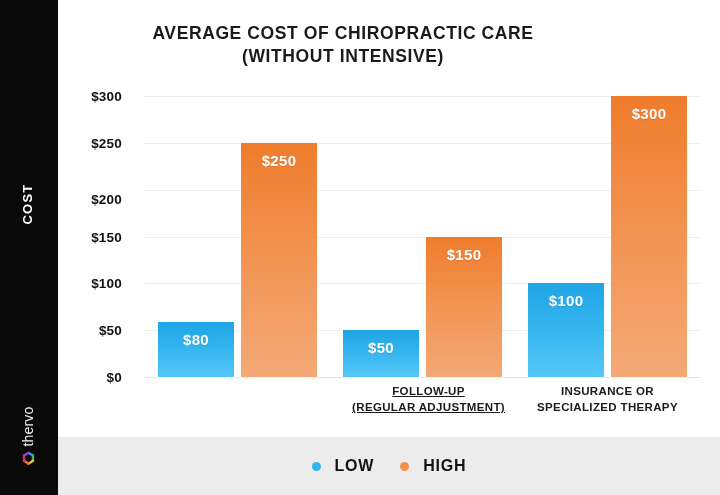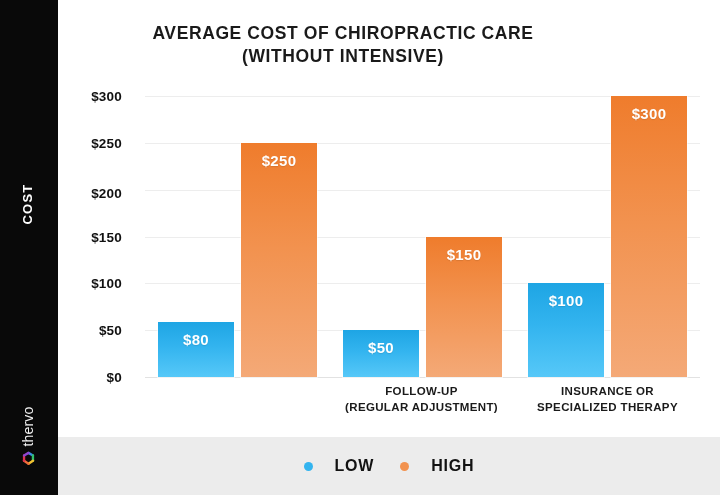--- a/index.html
+++ b/index.html
@@ -90,21 +90,21 @@
     color:#1a1a1a;font-size:11.5px;font-weight:bold;letter-spacing:0.35px;line-height:16px;
   }
   .xlabel .l2{display:block;}
 
   
   .legend{
     position:absolute;left:58px;top:437px;width:662px;height:58px;
     background:#ececec;
     display:flex;align-items:center;justify-content:center;gap:26px;
   }
-  .legend-item{display:flex;align-items:center;gap:22px;}
+  .legend-item{display:flex;align-items:center;gap:14px;}
   .legend-dot{width:9px;height:9px;border-radius:50%;display:block;}
   .legend-label{
     color:#121212;font-size:16px;font-weight:bold;letter-spacing:0.8px;
   }
 </style>
 </head>
 <body>
 
 <div id="root">
 
@@ -141,21 +141,21 @@
         <div class="gridline" style="top: 93.6667px;"></div>
         <div class="gridline" style="top: 140.5px;"></div>
         <div class="gridline" style="top: 187.333px;"></div>
         <div class="gridline" style="top: 234.167px;"></div>
         <div class="gridline baseline" style="top: 281px;"></div>
       </div>
 
     <div class="ytick-wrap" id="ytickwrap">
         <div class="ytick" style="top: 0px;">$300</div>
         <div class="ytick" style="top: 46.8333px;">$250</div>
-        <div class="ytick" style="top: 97px;">$200</div>
+        <div class="ytick" style="top: 103px;">$200</div>
         <div class="ytick" style="top: 140.5px;">$150</div>
         <div class="ytick" style="top: 187.333px;">$100</div>
         <div class="ytick" style="top: 234.167px;">$50</div>
         <div class="ytick" style="top: 281px;">$0</div>
       </div>
 
     <div class="bars-layer" id="bars">
         <div class="bar low" style="left: 13px; width: 76px; height: 55px;">
           <span class="bar-value">$80</span>
         </div>
@@ -170,21 +170,21 @@
         </div>
         <div class="bar low" style="left: 383px; width: 76px; height: 93.6667px;">
           <span class="bar-value">$100</span>
         </div>
         <div class="bar high" style="left: 466px; width: 76px; height: 281px;">
           <span class="bar-value">$300</span>
         </div>
       </div>
 
     <div class="xlabels" id="xlabels">
-        <div class="xlabel" style="left: 174px; width: 205px;"><span>FOLLOW-UP</span><span class="l2">(REGULAR ADJUSTMENT)</span></div>
+        <div class="xlabel" style="left: 181px; width: 205px; text-decoration: underline;"><span>FOLLOW-UP</span><span class="l2">(REGULAR ADJUSTMENT)</span></div>
         <div class="xlabel" style="left: 360px; width: 205px;"><span>INSURANCE OR</span><span class="l2">SPECIALIZED THERAPY</span></div>
       </div>
 
   </div>
 
   <div class="legend" id="legend">
       <div class="legend-item">
         <span class="legend-dot" style="background: rgb(51, 180, 239);"></span>
         <span class="legend-label">LOW</span>
       </div>

